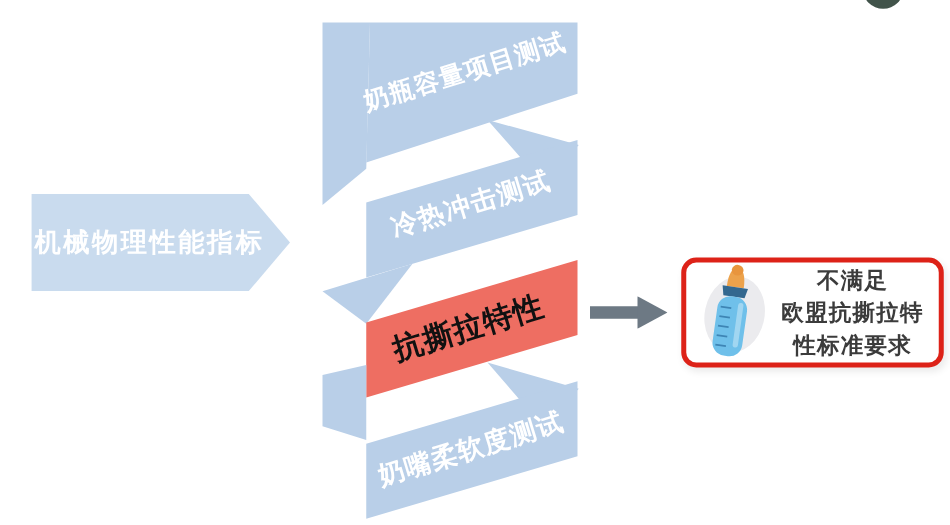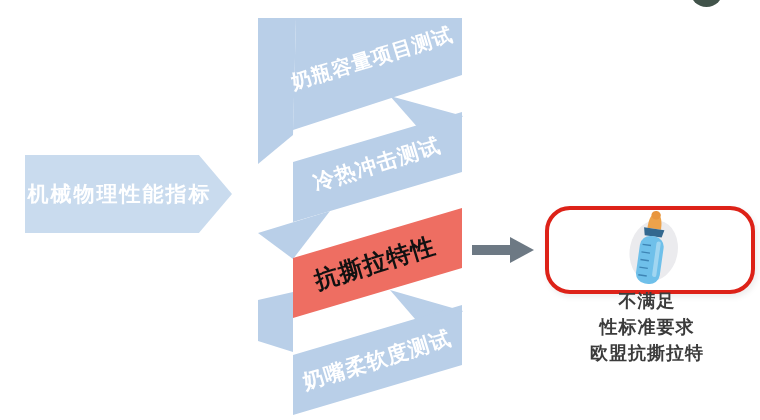--- a/index.html
+++ b/index.html
@@ -28,22 +28,22 @@
   }
   .band-label.b1{left:252px;top:43px;font-size:20px;}
   .band-label.b2{left:257px;top:149px;font-size:21px;}
   .band-label.b3{left:255px;top:248px;font-size:24px;color:#111;}
   .band-label.b4{left:257px;top:345px;font-size:21px;}
   
   .flow-arrow{position:absolute;left:472px;top:237px;}
   
   .result-box{
     position:absolute;left:545px;top:206px;width:202px;height:80px;
-    background:#fff;border:4px solid #dd2218;border-radius:25px;
-    display:flex;align-items:center;box-shadow:2px 3px 6px rgba(0,0,0,.08);flex-direction:column;
+    background:#fff;border:4px solid #dd2218;border-radius:12px;
+    display:flex;align-items:center;box-shadow:2px 3px 6px rgba(0,0,0,.08);
   }
   .bottle-wrap{position:relative;width:66px;height:78px;margin-left:4px;flex:none;}
   .bottle-wrap svg{position:absolute;left:0;top:-2px;}
   .result-text{
     flex:1;text-align:center;color:#3b3b3b;
     font-family:"Liberation Serif",serif;font-weight:bold;
     font-size:18px;line-height:26px;letter-spacing:1px;white-space:nowrap;
     padding-right:6px;
   }
   .green-dot{
@@ -108,20 +108,20 @@
             <line x1="21" y1="62" x2="31" y2="62"></line>
             <line x1="21" y1="71" x2="31" y2="71"></line>
             <line x1="21" y1="80" x2="31" y2="80"></line>
           </g>
           <rect x="37" y="38" width="5" height="42" rx="2.5" fill="rgba(255,255,255,0.35)"></rect>
         </g>
       </svg>
     </div>
     <div class="result-text">
       <div>不满足</div>
+      <div>欧盟抗撕拉特</div>
       <div>性标准要求</div>
-      <div>欧盟抗撕拉特</div>
     </div>
   </div>
 
   <div class="green-dot"></div>
 
 </div>
 
 </body></html>

